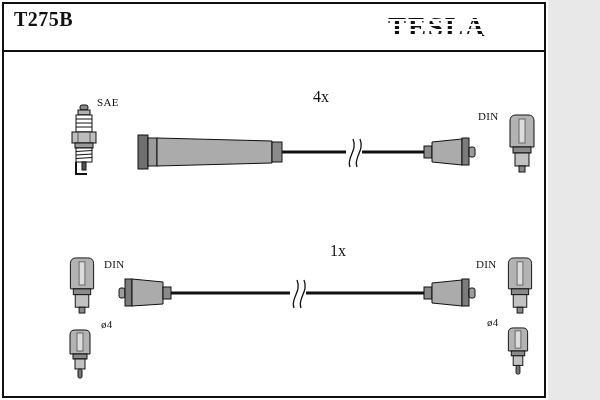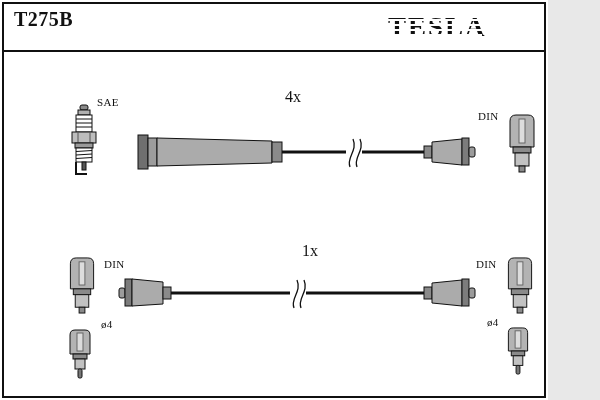--- a/index.html
+++ b/index.html
@@ -10,21 +10,21 @@
   .abs{position:absolute;}
   .frame{position:absolute;inset:2px;border:2px solid #101010;pointer-events:none;}
   .header-rule{position:absolute;left:2px;right:2px;top:50px;border-top:2px solid #101010;}
   .part-number{position:absolute;left:14px;top:8px;font-size:20px;font-weight:bold;letter-spacing:0.5px;}
   .subtitle{position:absolute;left:14px;top:33px;font-size:9.5px;letter-spacing:0.3px;}
   .brand{
     position:absolute;left:388px;top:12px;width:100px;height:30px;
     font-size:27px;font-weight:bold;letter-spacing:2px;line-height:30px;
   }
   .brand .stripe{position:absolute;left:0;right:6px;height:2px;background:#ffffff;}
-  .qty{position:absolute;font-size:16px;font-weight:500;}
+  .qty{position:absolute;font-size:16px;font-weight:500;margin-left:28px;}
   .small-label{position:absolute;font-size:11px;font-weight:500;letter-spacing:0.3px;}
   svg{display:block;}
 </style>
 </head>
 <body>
 
 <div class="page">
 
   <div class="frame"></div>
   <div class="header-rule"></div>

